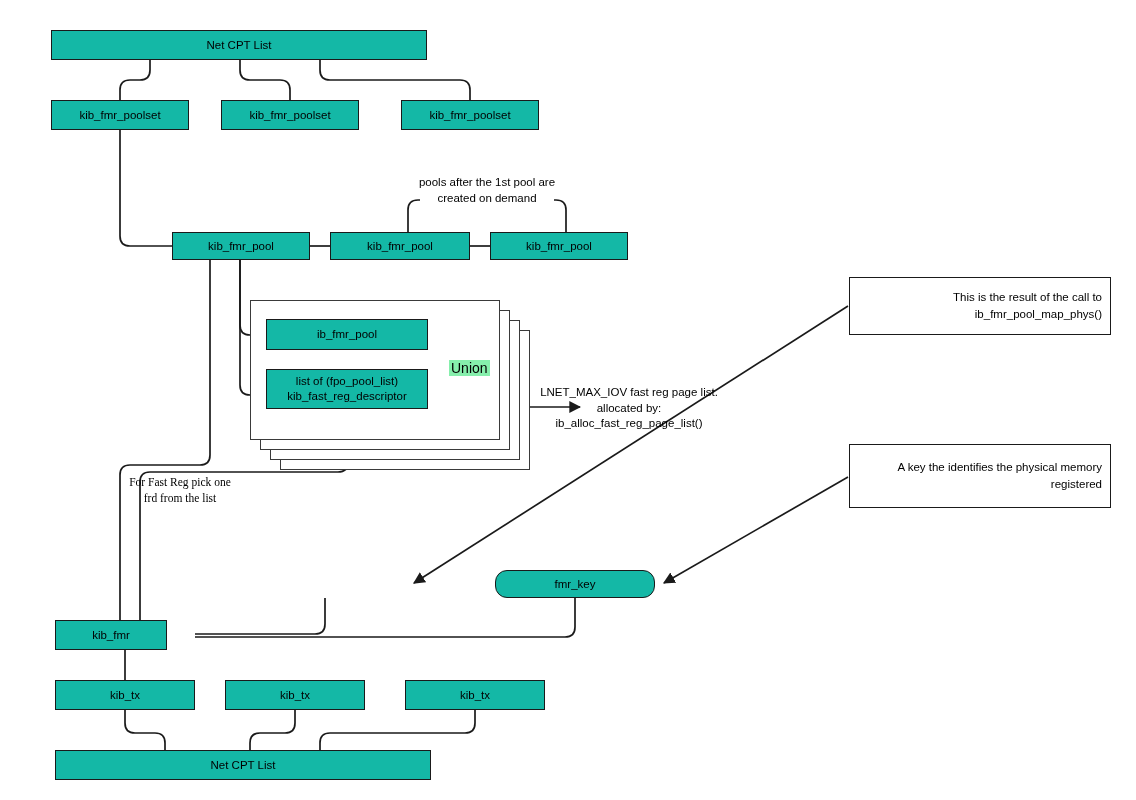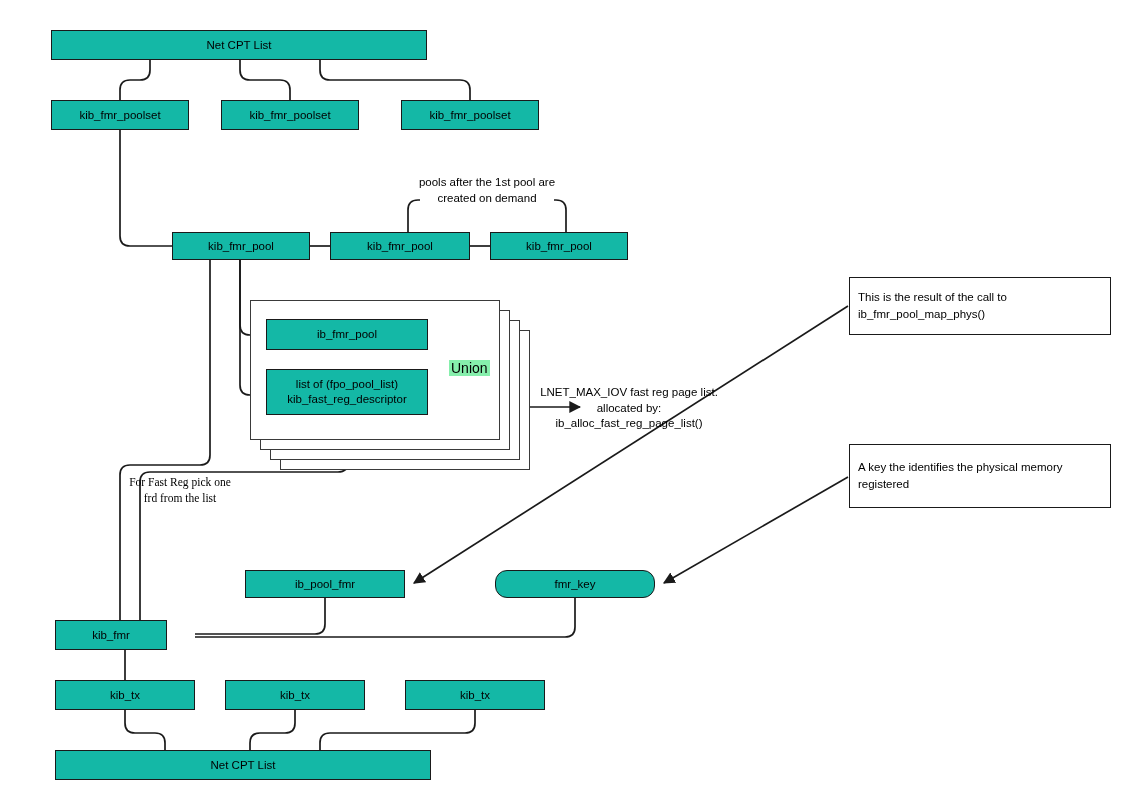--- a/index.html
+++ b/index.html
@@ -45,21 +45,21 @@
     background: #ffffff;
   }
   .note {
     position: absolute;
     box-sizing: border-box;
     border: 1.5px solid #1a1a1a;
     background: #ffffff;
     display: flex;
     align-items: center;
     justify-content: center;
-    text-align: left;
+    text-align: right;
     font-size: 11.5px;
     color: #000000;
     line-height: 1.45;
     padding: 4px 8px;
     z-index: 6;
   }
   .freetext {
     position: absolute;
     text-align: center;
     font-size: 11.5px;
@@ -143,28 +143,27 @@
   <div class="node" style="left:51px; top:100px; width:138px; height:30px;">kib_fmr_poolset</div>
   <div class="node" style="left:221px; top:100px; width:138px; height:30px;">kib_fmr_poolset</div>
   <div class="node" style="left:401px; top:100px; width:138px; height:30px;">kib_fmr_poolset</div>
 
   <div class="node" style="left:172px; top:232px; width:138px; height:28px;">kib_fmr_pool</div>
   <div class="node" style="left:330px; top:232px; width:140px; height:28px;">kib_fmr_pool</div>
   <div class="node" style="left:490px; top:232px; width:138px; height:28px;">kib_fmr_pool</div>
 
   <div class="node" style="left:266px; top:319px; width:162px; height:31px;">ib_fmr_pool</div>
 
-  <div class="node" style="left:266px; top:369px; width:162px; height:46px; flex-direction:column;">
+  <div class="node" style="left:266px; top:369px; width:162px; height:40px; flex-direction:column;">
     <span>list of (fpo_pool_list)</span>
     <span>kib_fast_reg_descriptor</span>
   </div>
 
   <div class="label-union" style="left:449px; top:360px;">Union</div>
 
-  <div class="node" style="left:245px; top:570px; width:160px; height:28px;">ib_pool_fmr</div>
   <div class="node" style="left:495px; top:570px; width:160px; height:28px;border-radius:12px;">fmr_key</div>
 
   <div class="node" style="left:55px; top:620px; width:112px; height:30px;">kib_fmr</div>
 
   <div class="node" style="left:55px; top:680px; width:140px; height:30px;">kib_tx</div>
   <div class="node" style="left:225px; top:680px; width:140px; height:30px;">kib_tx</div>
   <div class="node" style="left:405px; top:680px; width:140px; height:30px;">kib_tx</div>
 
   <div class="node" style="left:55px; top:750px; width:376px; height:30px;">Net CPT List</div>
 

